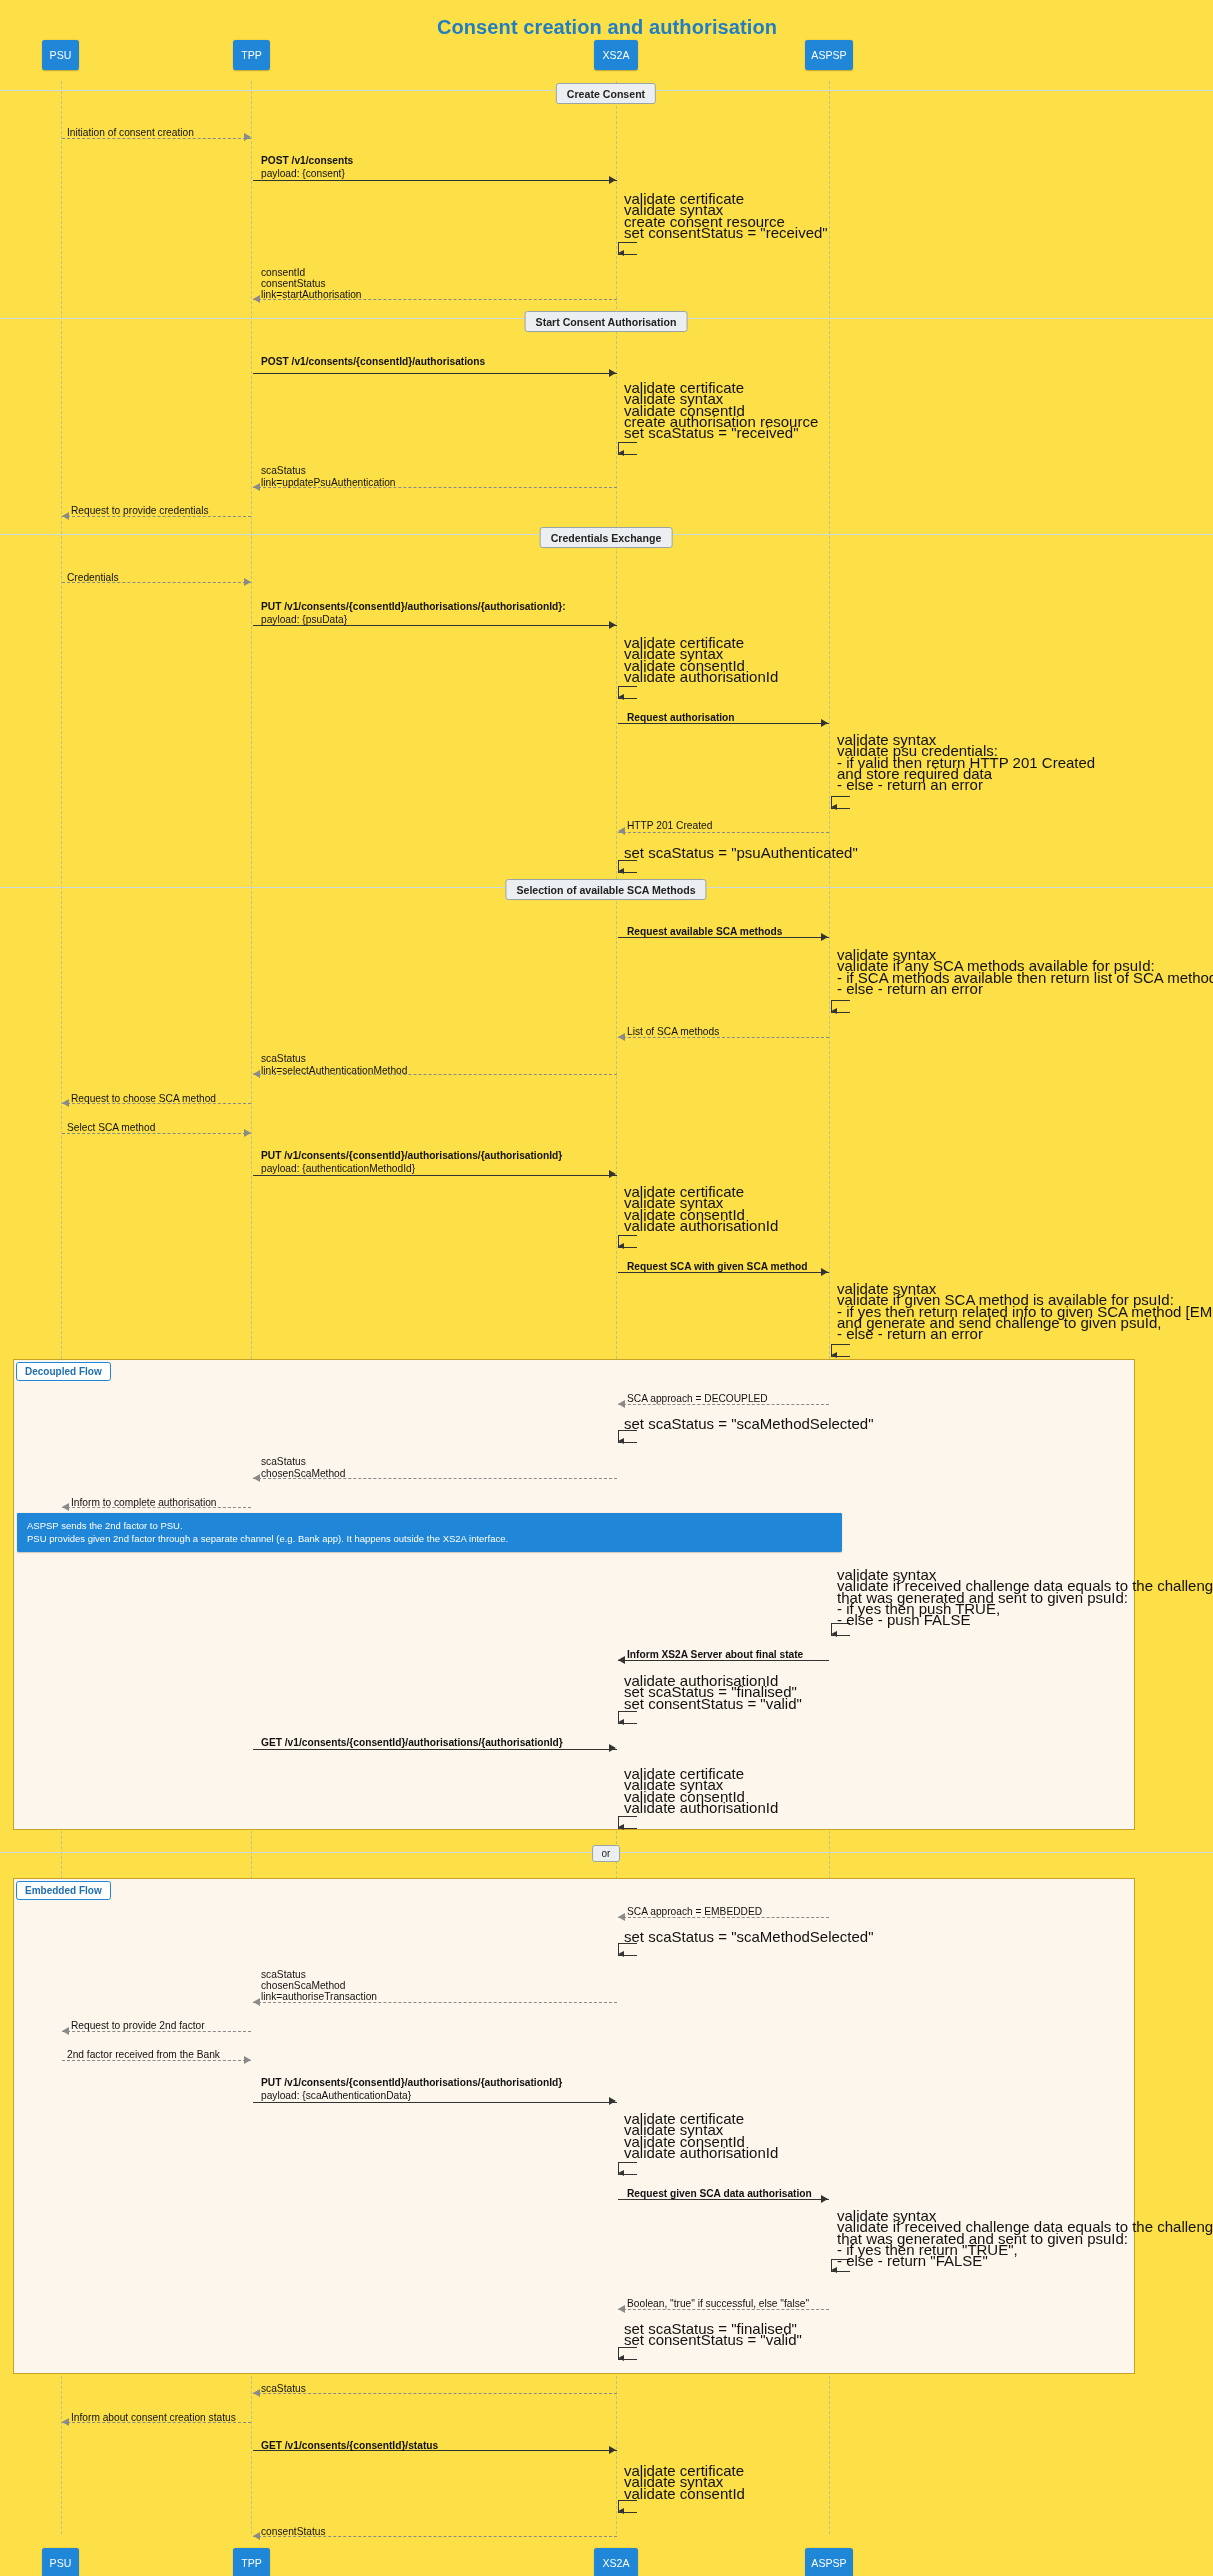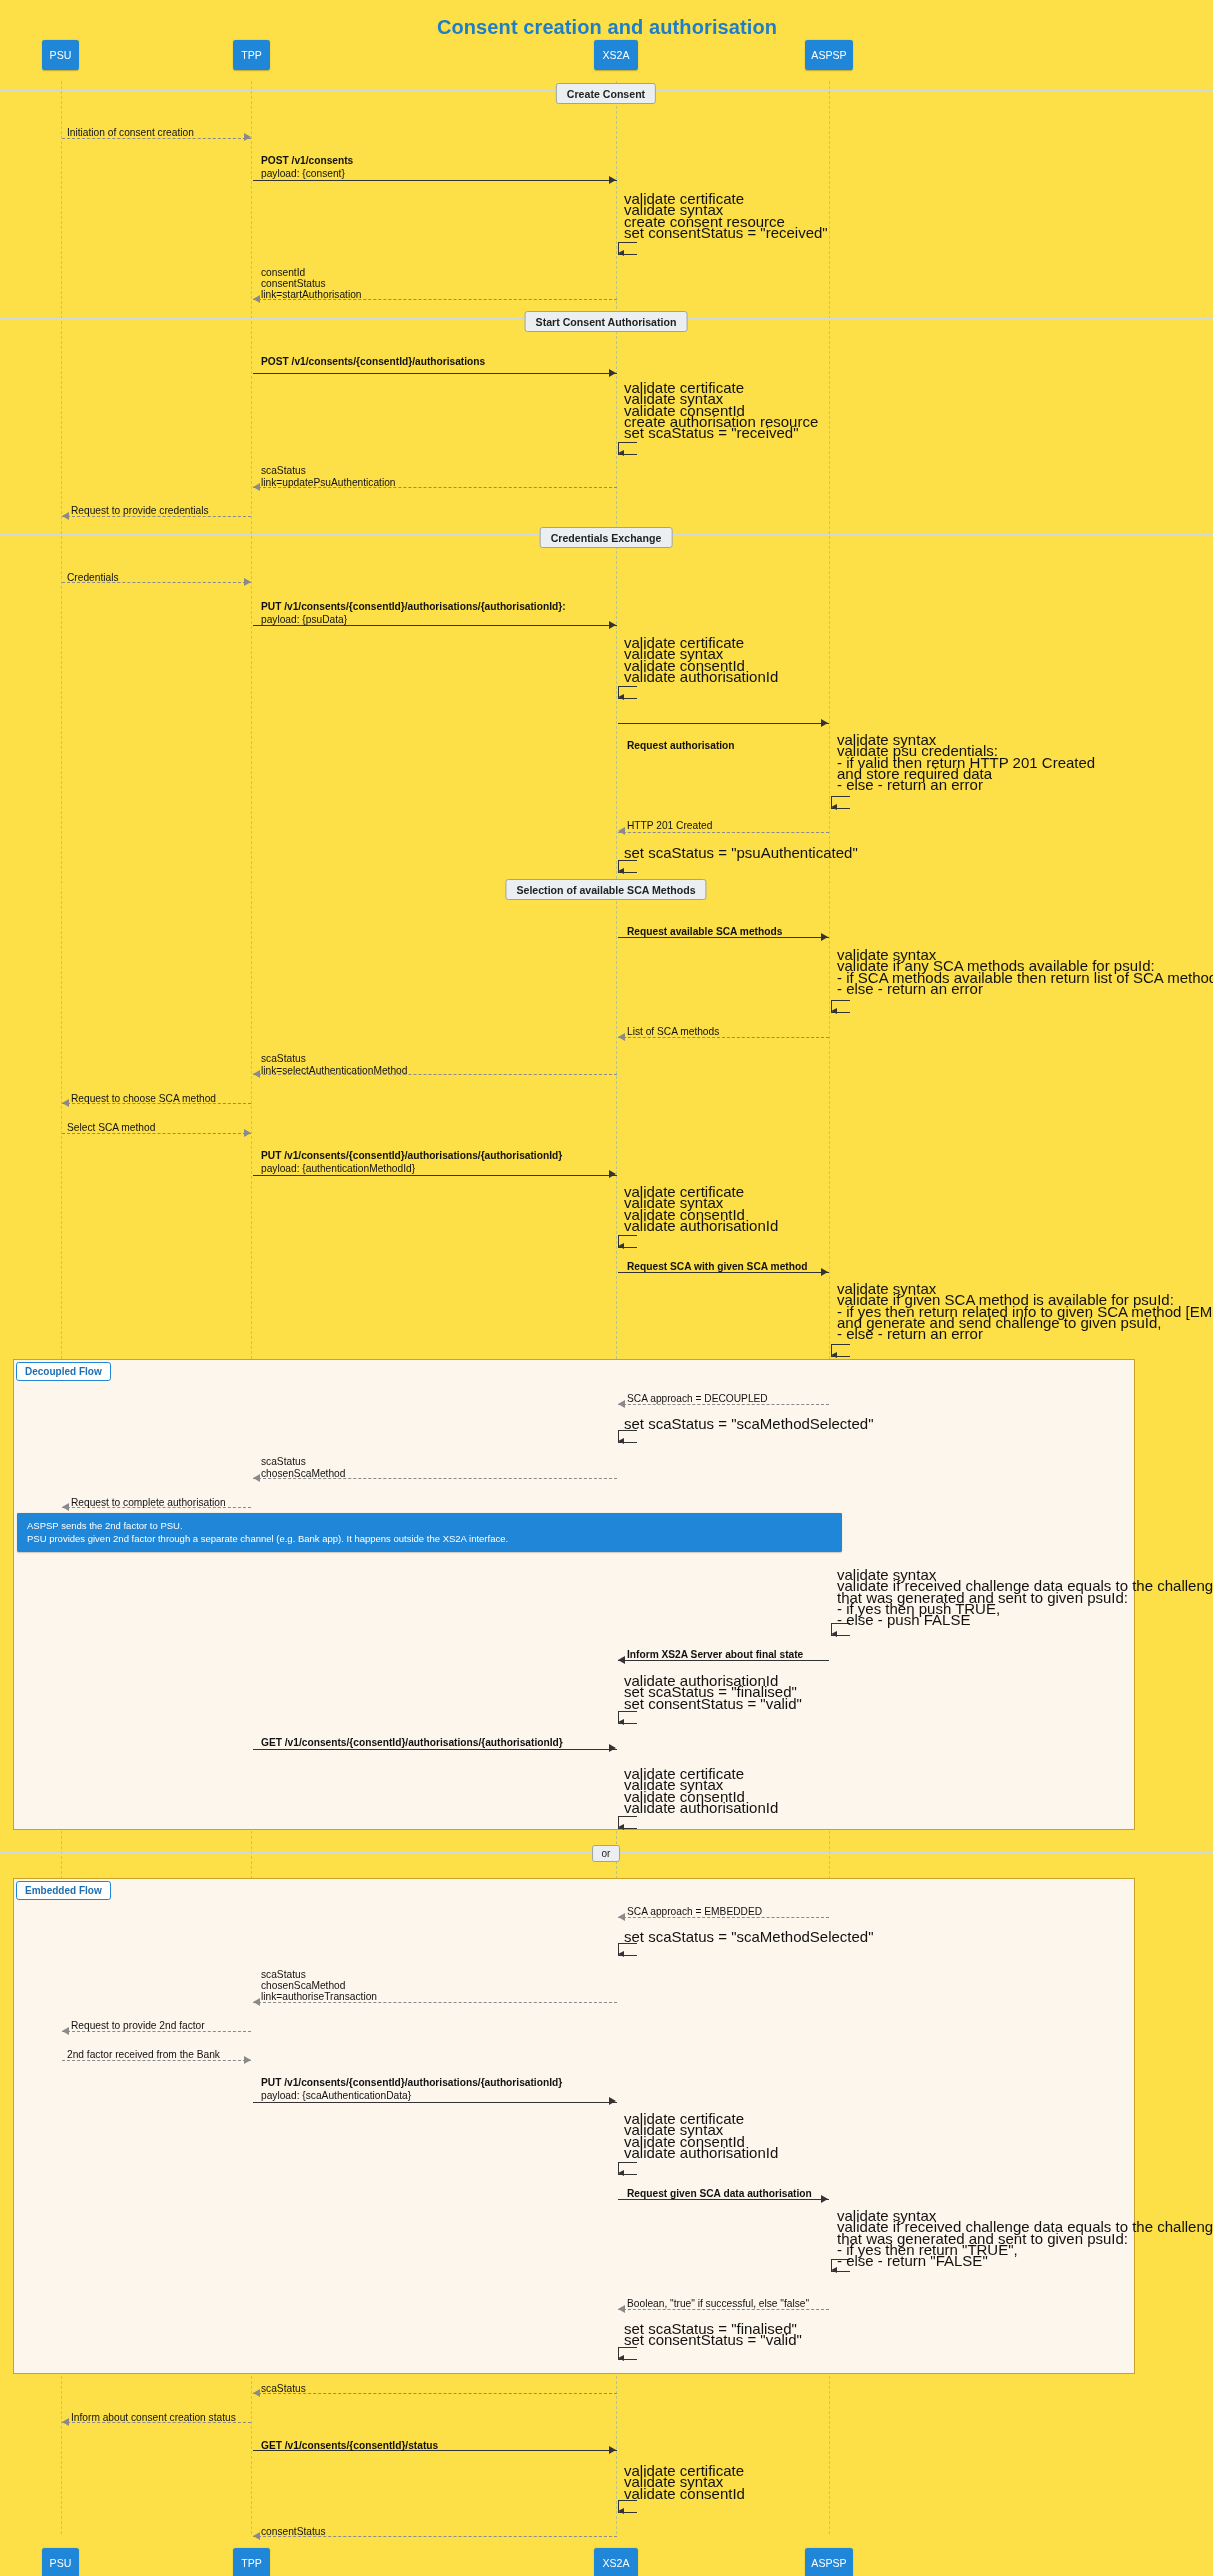--- a/index.html
+++ b/index.html
@@ -216,35 +216,35 @@
       <div class="label" style="left: 261px; top: 267px;">consentId</div>
       <div class="label" style="left: 261px; top: 278px;">consentStatus</div>
       <div class="label" style="left: 261px; top: 289px;">link=startAuthorisation</div>
       <div class="label b" style="left: 261px; top: 356px;">POST /v1/consents/{consentId}/authorisations</div>
       <div class="label" style="left: 261px; top: 465px;">scaStatus</div>
       <div class="label" style="left: 261px; top: 477px;">link=updatePsuAuthentication</div>
       <div class="label" style="left: 71px; top: 505px;">Request to provide credentials</div>
       <div class="label" style="left: 67px; top: 572px;">Credentials</div>
       <div class="label b" style="left: 261px; top: 601px;">PUT /v1/consents/{consentId}/authorisations/{authorisationId}:</div>
       <div class="label" style="left: 261px; top: 614px;">payload: {psuData}</div>
-      <div class="label b" style="left: 627px; top: 712px; margin-top: 28px;">Request authorisation</div>
+      <div class="label b" style="left: 627px; top: 712px;">Request authorisation</div>
       <div class="label" style="left: 627px; top: 820px;">HTTP 201 Created</div>
       <div class="label b" style="left: 627px; top: 926px;">Request available SCA methods</div>
       <div class="label" style="left: 627px; top: 1026px;">List of SCA methods</div>
       <div class="label" style="left: 261px; top: 1053px;">scaStatus</div>
       <div class="label" style="left: 261px; top: 1065px;">link=selectAuthenticationMethod</div>
       <div class="label" style="left: 71px; top: 1093px;">Request to choose SCA method</div>
       <div class="label" style="left: 67px; top: 1122px;">Select SCA method</div>
       <div class="label b" style="left: 261px; top: 1150px;">PUT /v1/consents/{consentId}/authorisations/{authorisationId}</div>
       <div class="label" style="left: 261px; top: 1163px;">payload: {authenticationMethodId}</div>
       <div class="label b" style="left: 627px; top: 1261px;">Request SCA with given SCA method</div>
       <div class="label" style="left: 627px; top: 1393px;">SCA approach = DECOUPLED</div>
       <div class="label" style="left: 261px; top: 1456px;">scaStatus</div>
       <div class="label" style="left: 261px; top: 1468px;">chosenScaMethod</div>
-      <div class="label" style="left: 71px; top: 1497px;">Request to complete authorisation</div>
+      <div class="label" style="left: 71px; top: 1497px;">Inform to complete authorisation</div>
       <div class="label b" style="left: 627px; top: 1649px;">Inform XS2A Server about final state</div>
       <div class="label b" style="left: 261px; top: 1737px;">GET /v1/consents/{consentId}/authorisations/{authorisationId}</div>
       <div class="label" style="left: 627px; top: 1906px;">SCA approach = EMBEDDED</div>
       <div class="label" style="left: 261px; top: 1969px;">scaStatus</div>
       <div class="label" style="left: 261px; top: 1980px;">chosenScaMethod</div>
       <div class="label" style="left: 261px; top: 1991px;">link=authoriseTransaction</div>
       <div class="label" style="left: 71px; top: 2020px;">Request to provide 2nd factor</div>
       <div class="label" style="left: 67px; top: 2049px;">2nd factor received from the Bank</div>
       <div class="label b" style="left: 261px; top: 2077px;">PUT /v1/consents/{consentId}/authorisations/{authorisationId}</div>
       <div class="label" style="left: 261px; top: 2090px;">payload: {scaAuthenticationData}</div>

